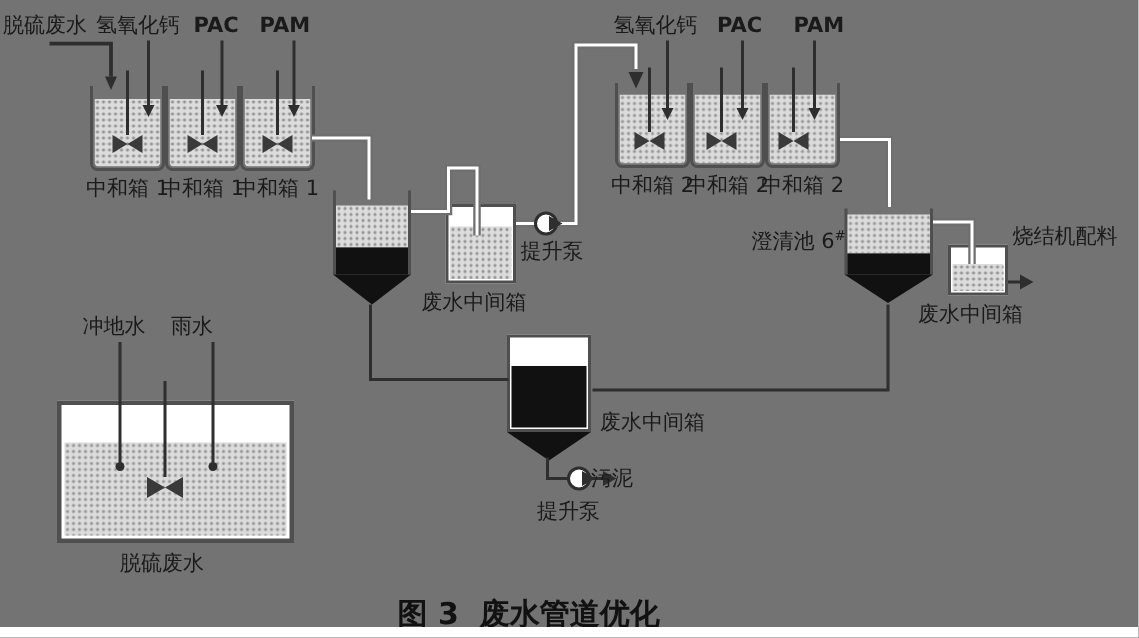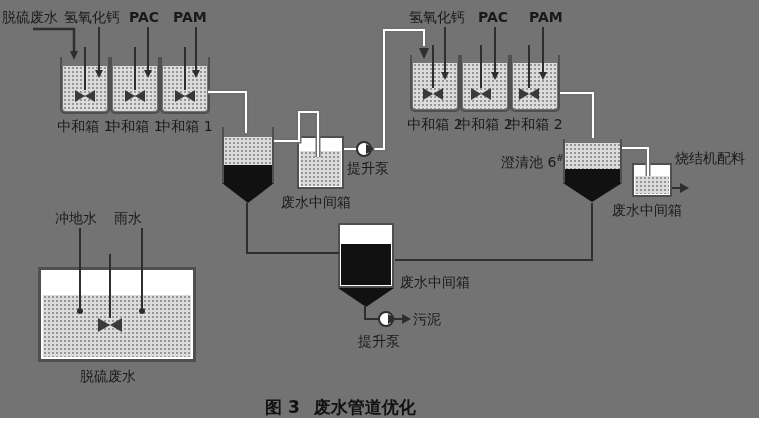--- a/index.html
+++ b/index.html
@@ -24,21 +24,21 @@
   .mixfill{position:absolute;left:1px;right:1px;bottom:1px;border-radius:0 0 3px 3px;}
   
   .clar{position:absolute;box-sizing:border-box;border-left:2px solid #4f4f4f;border-right:2px solid #4f4f4f;}
   .clar .water{position:absolute;left:0;right:0;}
   .black{background:#111111;}
   .cone{position:absolute;width:0;height:0;}
   
   .box{position:absolute;box-sizing:border-box;border:2px solid #4f4f4f;background:#ffffff;}
   .boxfill{position:absolute;left:1px;right:1px;bottom:1px;}
   svg.overlay{position:absolute;left:0;top:0;pointer-events:none;}
-  .caption{position:absolute;font-size:17px;font-weight:bold;color:#111;}
+  .caption{position:absolute;font-size:20px;font-weight:bold;color:#111;}
   .caption .gap{display:inline-block;width:14px;}
 </style>
 </head>
 <body>
 
 <div id="canvas">
 
   <div class="mixtank" style="left:60px;top:57px;">
     <div class="mixfill stipple" style="height:45px;"></div>
   </div>
@@ -185,21 +185,21 @@
 
   <div class="lbl" style="left:501px;top:150px;"><span>澄清池 6</span><span class="sup">#</span></div>
 
   <div class="lbl" style="left:281px;top:194px;">废水中间箱</div>
   <div class="lbl" style="left:347px;top:160px;">提升泵</div>
 
   <div class="lbl" style="left:675px;top:150px;">烧结机配料</div>
   <div class="lbl" style="left:612px;top:202px;">废水中间箱</div>
 
   <div class="lbl" style="left:400px;top:274px;">废水中间箱</div>
-  <div class="lbl" style="left:413px;top:311px;">污泥</div>
+  <div class="lbl" style="left:394px;top:311px;">污泥</div>
   <div class="lbl" style="left:358px;top:333px;">提升泵</div>
 
   <div class="lbl" style="left:55px;top:210px;">冲地水</div>
   <div class="lbl" style="left:114px;top:210px;">雨水</div>
   <div class="lbl" style="left:80px;top:368px;">脱硫废水</div>
 
   <div class="caption" style="left:265px;top:396px;">
     <span>图 3</span><span class="gap"></span><span>废水管道优化</span>
   </div>
 

